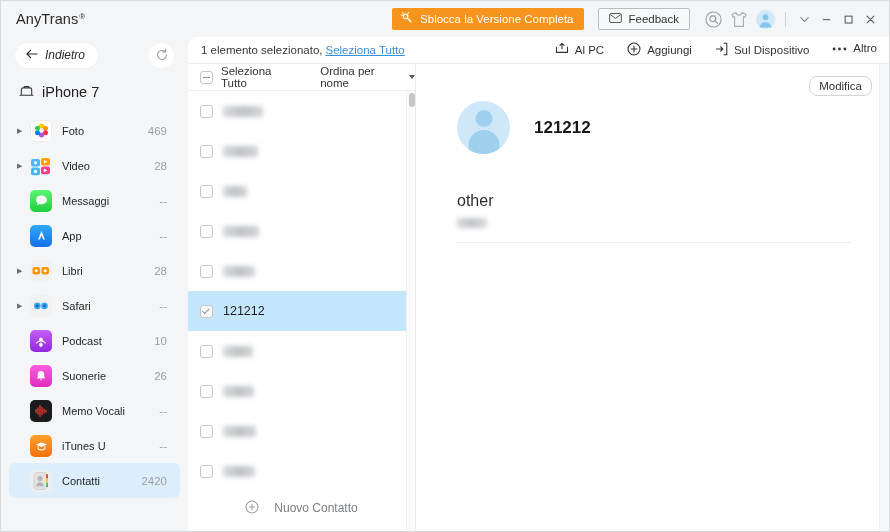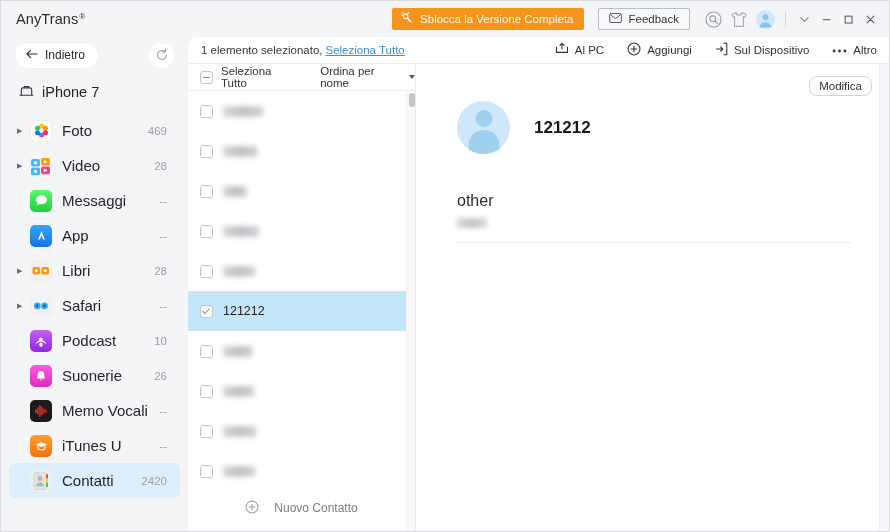--- a/index.html
+++ b/index.html
@@ -61,21 +61,21 @@
     justify-content: center; cursor: pointer; color: #55585e;
   }
 
   
   .sidebar {
     position: absolute; left: 0; top: 36px; bottom: 0; width: 187px;
     background: #f4f5f7;
     overflow: hidden;
   }
   .side-top {
-    display: flex; align-items: center; height: 36px; padding: 0 14px;
+    display: flex; align-items: center; height: 36px; padding: 0 14px; font-style: italic;
   }
   .back-btn {
     display: flex; align-items: center; gap: 7px;
     background: #fff; border-radius: 13px;
     height: 25px; padding: 0 13px 0 11px;
     font-size: 12px; color: #2b2b2b; cursor: pointer;
     box-shadow: 0 0 0 1px rgba(0,0,0,.015);
   }
   .refresh-btn {
     margin-left: auto; width: 25px; height: 25px; border-radius: 50%;
@@ -99,21 +99,21 @@
     width: 10px; font-size: 7px; color: #6a6d73; line-height: 1;
     flex: 0 0 10px;
   }
   .nav-ico {
     width: 22px; height: 22px; border-radius: 5px;
     margin-left: 3px; flex: 0 0 22px;
     display: flex; align-items: center; justify-content: center;
     overflow: hidden; position: relative;
   }
   .nav-label {
-    margin-left: 10px; font-size: 15px; color: #24262a;
+    margin-left: 10px; font-size: 11px; color: #24262a;
     white-space: nowrap;
   }
   .nav-count {
     margin-left: auto; margin-right: 13px;
     font-size: 11.5px; color: #9c9fa5;
   }
 
   
   .content {
     position: absolute; left: 187px; top: 36px; right: 0; bottom: 0;
@@ -123,21 +123,21 @@
   }
   .c-toolbar {
     height: 27px; display: flex; align-items: center;
     padding: 0 12px 0 13px; border-bottom: 1px solid #ededef;
   }
   .sel-text { font-size: 11.5px; color: #33363b; white-space: nowrap; }
   .sel-link {
     font-size: 11.5px; color: #3c8ede; text-decoration: underline;
     margin-left: 3px; cursor: pointer;
   }
-  .tool-actions { margin-left: auto; display: flex; align-items: center; }
+  .tool-actions { margin-left: auto; display: flex; align-items: flex-start; }
   .tool-act {
     display: flex; align-items: center; gap: 6px;
     font-size: 11.5px; color: #2f3236; cursor: pointer; margin-left: 23px;
     white-space: nowrap;
   }
 
   .c-body { display: flex; height: calc(100% - 27px); }
 
   
   .list-col {

